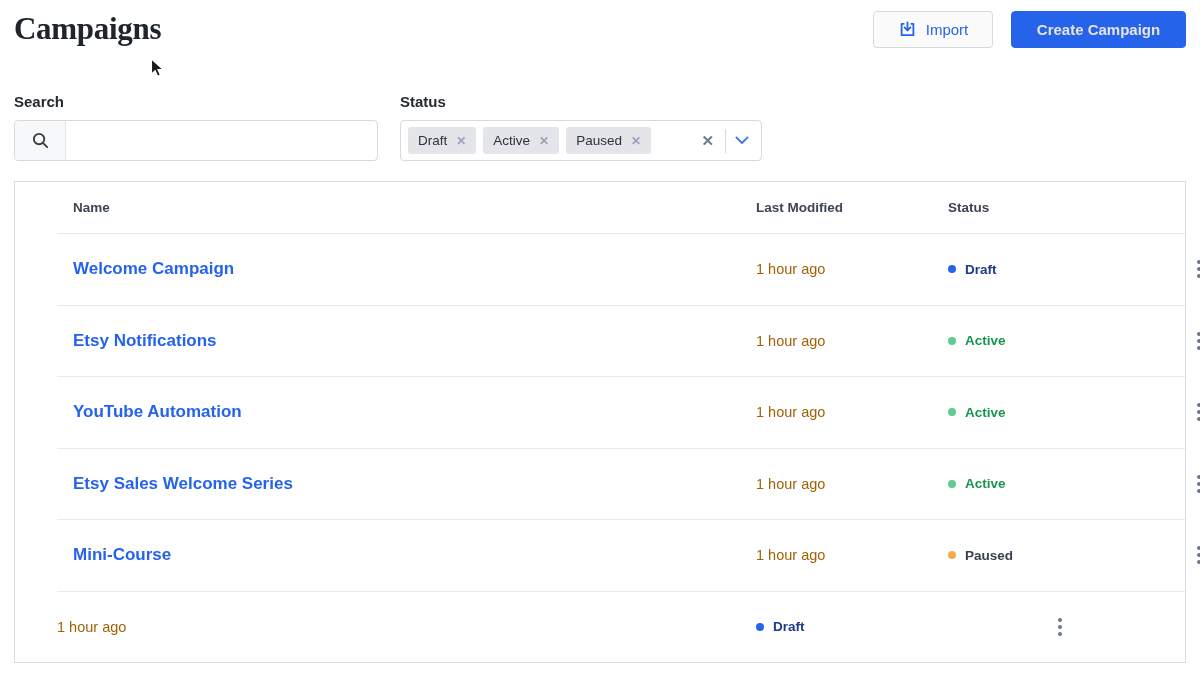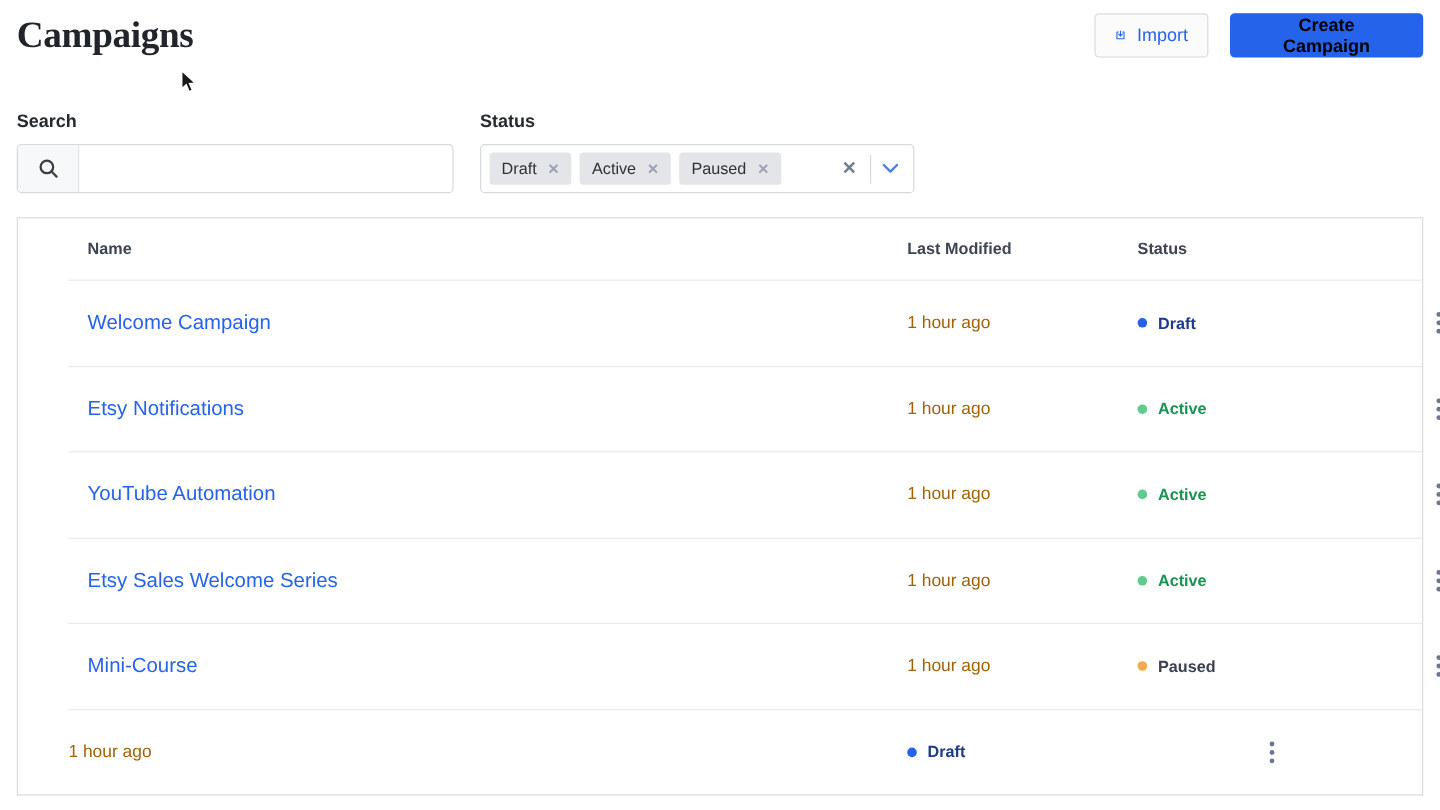--- a/index.html
+++ b/index.html
@@ -7,23 +7,23 @@
     font-family:"Liberation Sans", sans-serif; }
   .page { position:relative; width:1200px; height:675px; padding:0 14px; }
 
   
   .top-bar { display:flex; justify-content:space-between; align-items:flex-start; padding-top:9px; }
   .page-title { font-size:31px; font-weight:700; color:#20242b; letter-spacing:-0.3px; line-height:40px;font-family:Liberation Serif, serif; }
   .actions { display:flex; gap:18px; padding-top:2px; }
   .btn { height:37px; border-radius:4px; font-family:"Liberation Sans", sans-serif;
     font-size:15px; cursor:pointer; display:inline-flex; align-items:center; justify-content:center; }
   .btn-import { background:#fbfbfc; border:1px solid #d7dade; color:#2563eb; font-weight:500;
-    padding:0 16px; gap:9px; width:95px; }
-  .btn-create { background:#2563eb; border:1px solid #2563eb; color:#000000; font-weight:700;
-    padding:0 18px; width:161px; }
+    padding:0 16px; gap:9px; width:120px; }
+  .btn-create { background:#2563eb; border:1px solid #2563eb; color:#e5e5e5; font-weight:700;
+    padding:0 18px; width:175px; }
 
   
   .filters { display:flex; gap:22px; margin-top:44px; }
   .filter-label { font-size:15px; font-weight:700; color:#252a31; margin-bottom:10px; }
   .search-group { width:364px; }
   .status-group { width:362px; }
   .search-box { height:41px; border:1px solid #d6d9de; border-radius:4px; display:flex; overflow:hidden; background:#fff; }
   .search-icon-cell { width:51px; background:#f7f8f9; border-right:1px solid #e2e4e8;
     display:flex; align-items:center; justify-content:center; flex:none; }
   .search-input { flex:1; border:none; outline:none; padding:0 13px; font-size:15px;
@@ -42,21 +42,21 @@
   .select-divider { width:1px; height:24px; background:#d6d9de; margin-left:11px; }
   .chevron-wrap { margin-left:9px; display:flex; align-items:center; cursor:pointer; }
 
   
   .table { margin-top:20px; border:1px solid #d8dbe0; background:#fff;padding-left:42px; }
   .thead, .trow { display:grid; grid-template-columns:699px 192px 223px 56px; align-items:center; }
   .thead { height:51px; }
   .trow { height:71.5px; border-top:1px solid #e8eaee; }
   .th { font-size:13.5px; font-weight:700; color:#3d4452; }
   .th-name, .name-cell { padding-left:16px; }
-  .name-link { font-size:17px; font-weight:400; color:#2563eb; text-decoration:none; cursor:pointer; }
+  .name-link { font-size:17px; font-weight:700; color:#2563eb; text-decoration:none; cursor:pointer; }
   .modified-cell { font-size:14.5px; color:#a16207; }
   .status-cell { display:flex; align-items:center; gap:9px; }
   .dot { width:8px; height:8px; border-radius:50%; flex:none; }
   .status-text { font-size:13.5px; font-weight:700; }
   .kebab-cell { display:flex; justify-content:center; }
   .kebab { background:none; border:none; cursor:pointer; display:flex; flex-direction:column;
     gap:3px; padding:6px 8px; }
   .kdot { width:4px; height:4px; border-radius:50%; background:#6b7690; }
 
   

